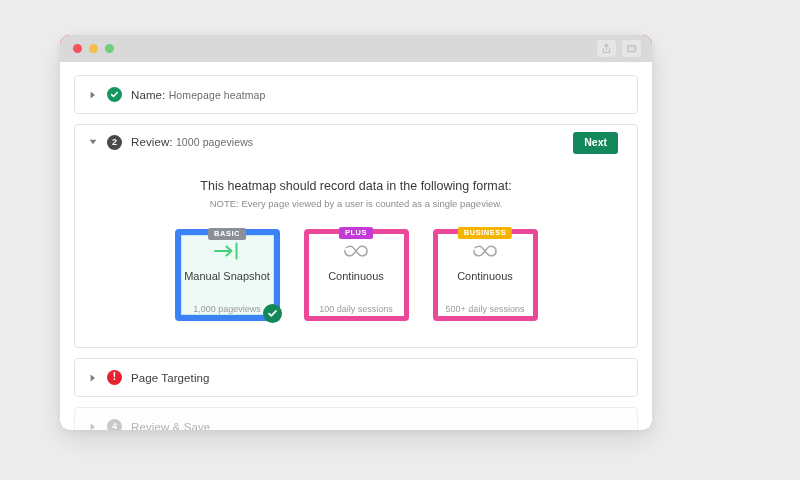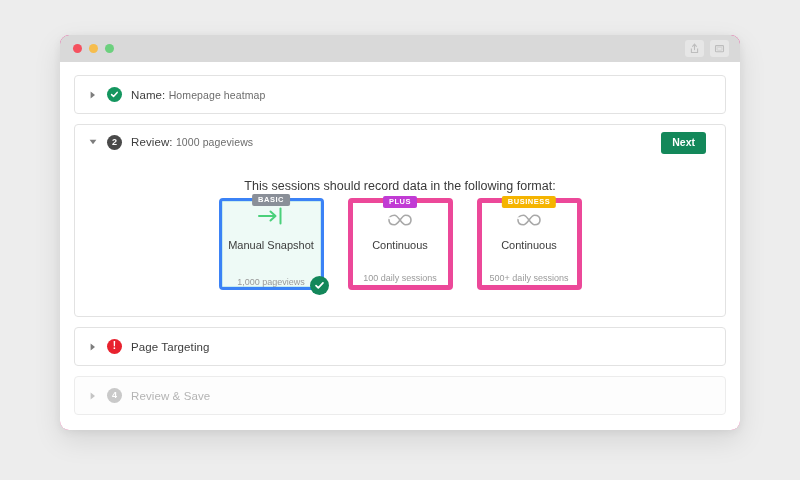--- a/index.html
+++ b/index.html
@@ -14,21 +14,21 @@
     background: #ededed;
     font-family: "Liberation Sans", sans-serif;
     -webkit-font-smoothing: antialiased;
   }
 
   
   .window {
     position: absolute;
     left: 60px;
     top: 35px;
-    width: 680px;
+    width: 592px;
     height: 395px;
     background: #ec4899;
     border-radius: 9px;
     box-shadow: 0 10px 28px rgba(0,0,0,0.10), 0 2px 8px rgba(0,0,0,0.06);
     overflow: hidden;
   }
 
   .titlebar {
     position: relative;
     height: 27px;
@@ -186,24 +186,23 @@
     border: 5px solid #ec4899;
     border-radius: 4px;
     background: #ffffff;
     display: flex;
     flex-direction: column;
     align-items: center;
     justify-content: center;
     cursor: pointer;
   }
   .card.selected {
-    border: 3px solid #3b82f6;
+    border: 6px solid #3b82f6;
     background: #eefaf6;
     box-shadow: inset 0 0 0 1px rgba(78,192,221,0.25);
-    justify-content: space-between;
   }
 
   .plan-tag {
     position: absolute;
     top: -7px;
     left: 50%;
     transform: translateX(-50%);
     font-size: 7.5px;
     font-weight: bold;
     color: #ffffff;
@@ -307,21 +306,22 @@
           <span class="num-t">2</span>
         </span>
         <span class="acc-title">
           <span>Review:</span>
           <span class="val">1000 pageviews</span>
         </span>
         <button class="next-btn">Next</button>
       </div>
 
       <div class="acc-body">
-        <div class="lead">This sessions should record data in the following format:</div>
+        <div class="lead">This heatmap should record data in the following format:</div>
+        <div class="note">NOTE: Every page viewed by a user is counted as a single pageview.</div>
 
         <div class="cards">
 
           <div class="card selected">
             <span class="plan-tag" style="background:#8a8f98;">BASIC</span>
             <span class="card-icon">
               <svg width="28" height="20" viewBox="0 0 28 20">
                 <path d="M2 10 L18 10" stroke="#4ad07a" stroke-width="2" stroke-linecap="round"></path>
                 <path d="M13.5 5.5 L18.5 10 L13.5 14.5" stroke="#4ad07a" stroke-width="2" fill="none" stroke-linecap="round" stroke-linejoin="round"></path>
                 <path d="M23.5 2.5 L23.5 17.5" stroke="#4ad07a" stroke-width="2" stroke-linecap="round"></path>

